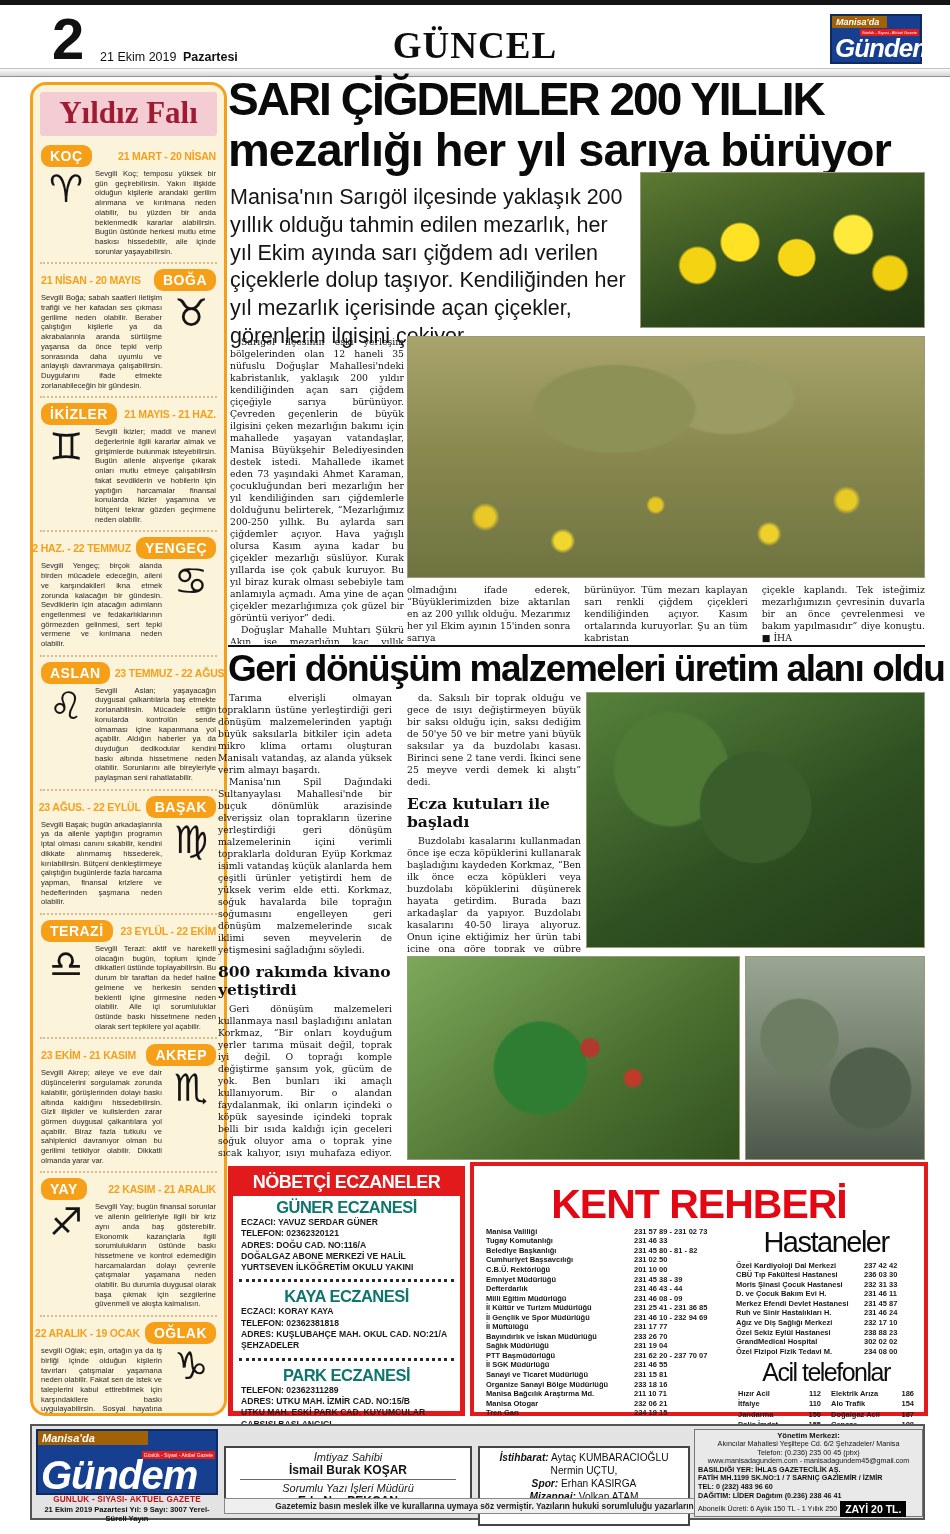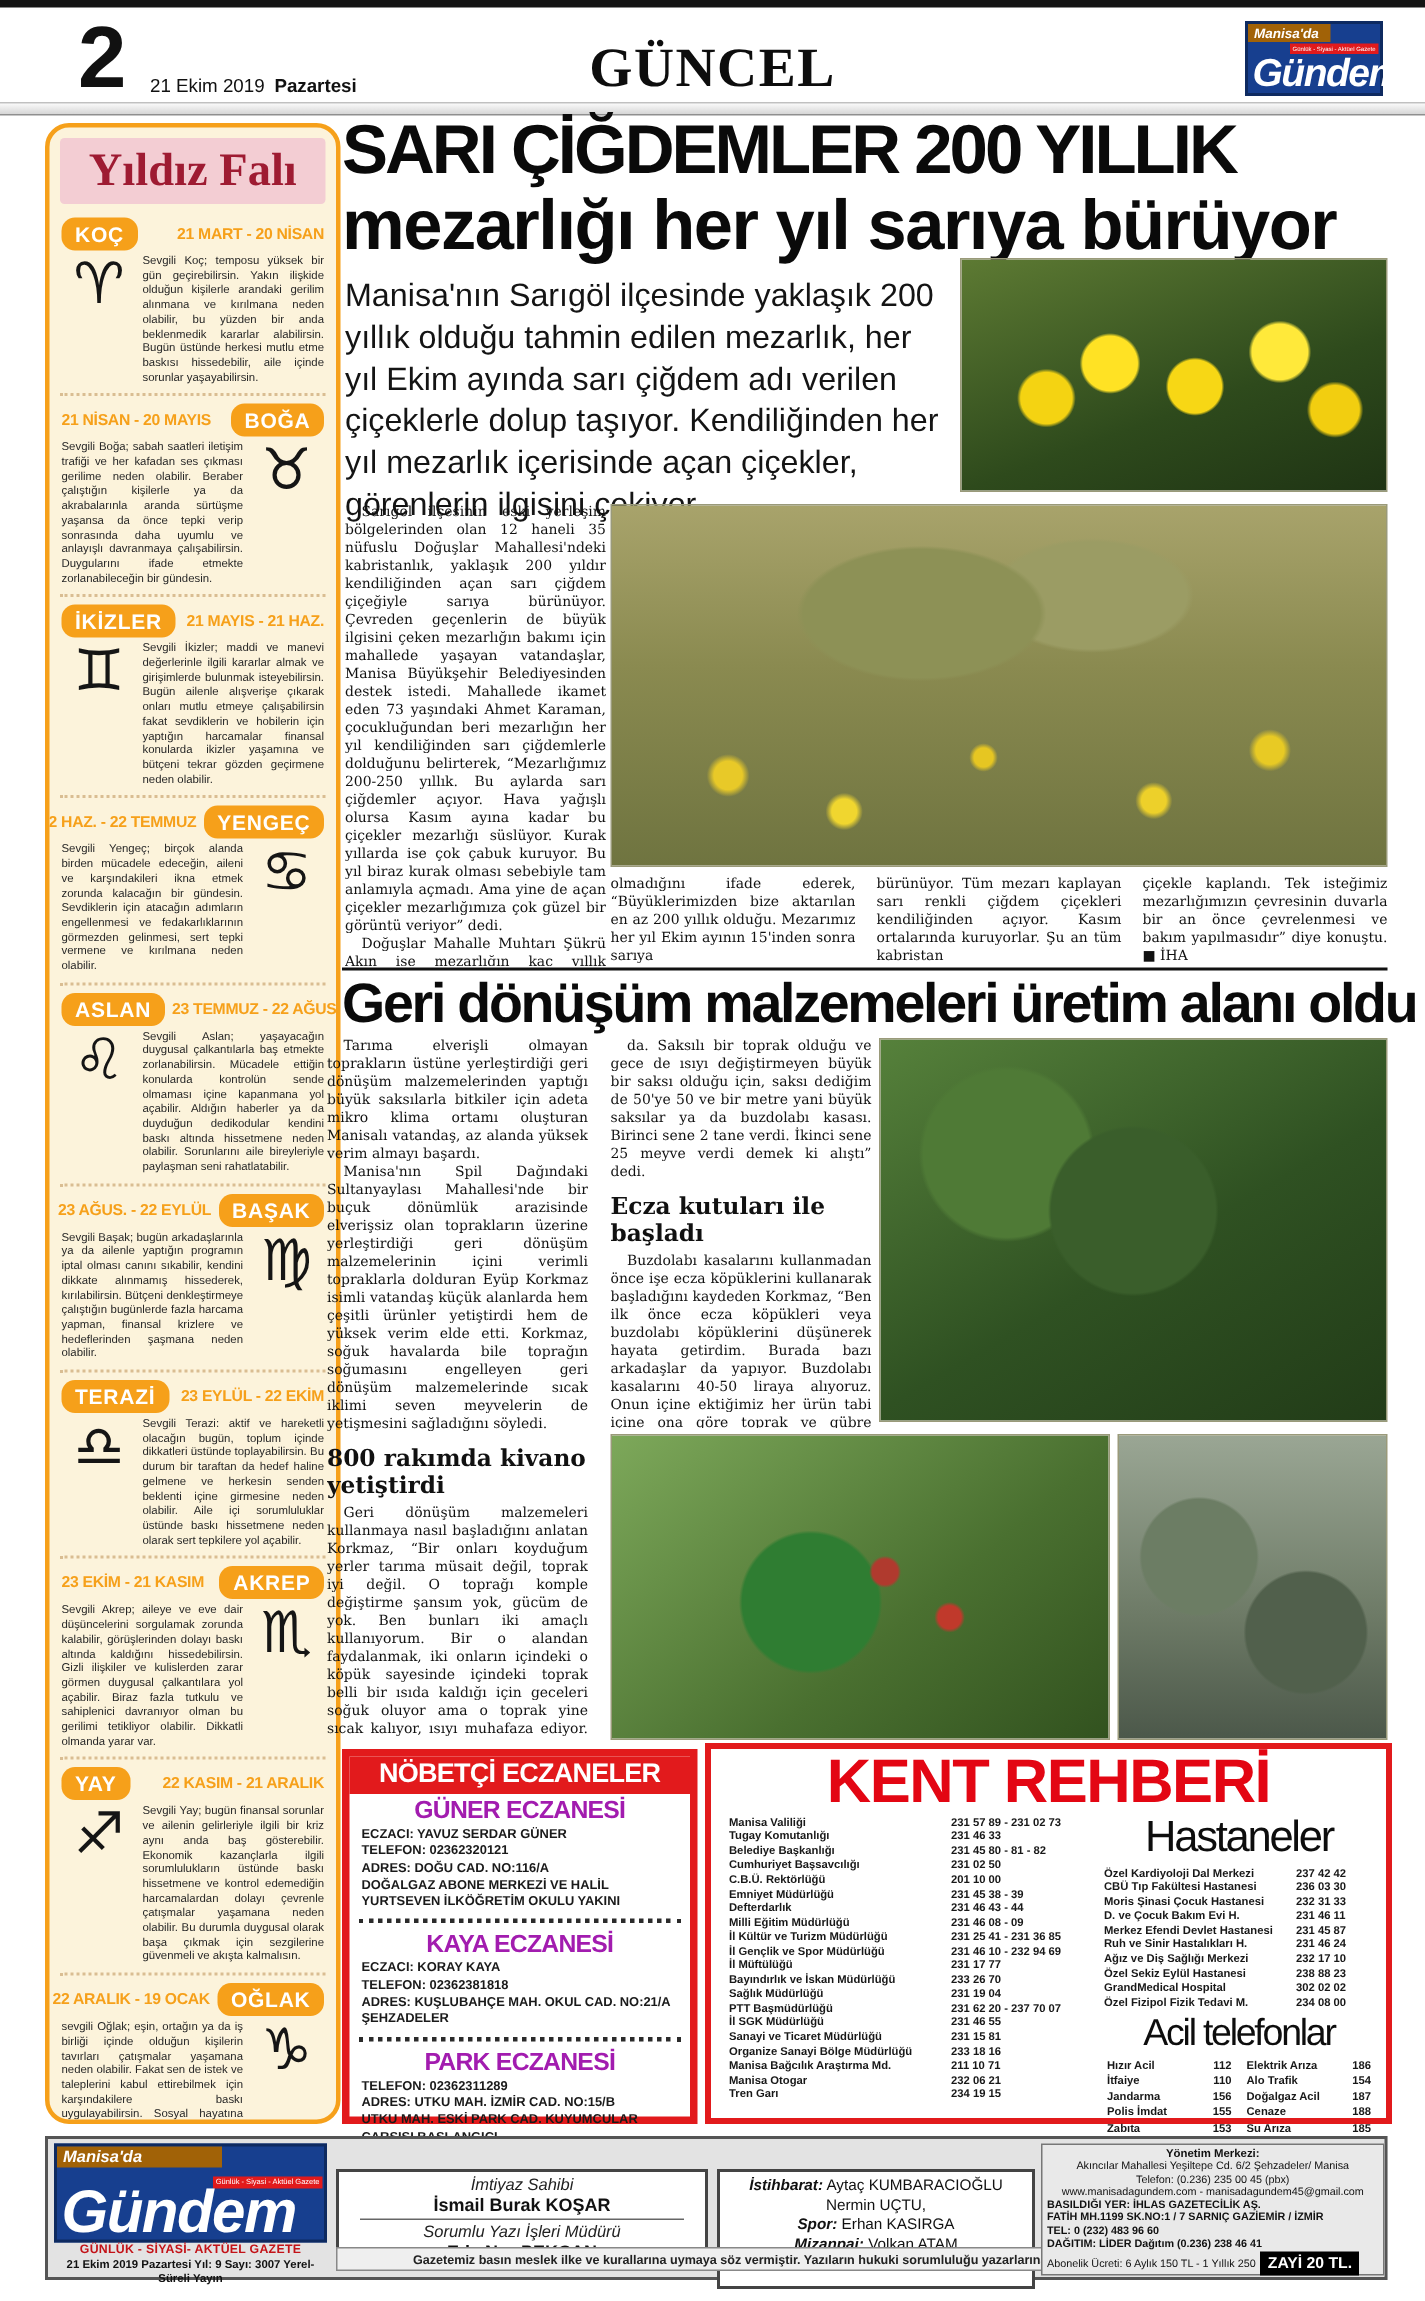--- a/index.html
+++ b/index.html
@@ -91,27 +91,27 @@
                linear-gradient(140deg,#7da85a,#4a7030 60%,#32521f); }
   .barrels { left:745px; top:956px; width:180px; height:204px;
     background:radial-gradient(circle at 30% 40%, #6c7d64 0 22%, transparent 23%),
                radial-gradient(circle at 70% 65%, #51604c 0 22%, transparent 23%),
                linear-gradient(#9aa694,#6d7a66 60%,#4c584a); }
 
   
   .pharm { position:absolute; left:228px; top:1166px; width:237px; height:250px; border:5px solid #e21a1c; background:#fff; }
   .ph-band { background:#e21a1c; color:#fff; font-weight:bold; font-size:18px; text-align:center; padding:1px 0 3px; letter-spacing:-.5px; }
   .ph-entry { padding:2px 8px 3px; }
-  .ph-title { text-align:center; font-weight:bold; font-size:16.5px; letter-spacing:-.5px; color:#a21caf; }
+  .ph-title { text-align:center; font-weight:bold; font-size:16.5px; letter-spacing:-.5px; color:#0f766e; }
   .ph-line { font-size:8.6px; font-weight:bold; line-height:11.3px; color:#1a1a1a; }
   .ph-sep { border-top:3px dotted #2b2b2b; margin:3px 6px; }
 
   
   .kent { position:absolute; left:470px; top:1162px; width:458px; height:254px; border:4px solid #e21a1c; background:#fff; }
-  .kent-title { color:#e30613; font-weight:bold; font-size:41px; text-align:center; letter-spacing:-1px; line-height:1.02; margin-top:1px; }
+  .kent-title { color:#e30613; font-weight:bold; font-size:41px; text-align:center; letter-spacing:-1px; line-height:1.02; margin-top:18px; }
   .kent-cols { display:flex; padding:1px 8px 0 12px; gap:8px; }
   .kcol-left { width:242px; }
   .kcol-right { flex:1; }
   .col-h { font-size:29px; font-weight:normal; letter-spacing:-1.5px; color:#0d0d0d; text-align:center; line-height:1.1; margin-bottom:2px; }
   .col-h.small { font-size:25px; margin-top:3px; }
   .g-row { display:flex; font-size:7.5px; font-weight:bold; line-height:9.55px; color:#181818; }
   .g-name { width:148px; flex:none; }
   .g-phone { flex:1; }
   .h-row .g-name { width:128px; }
   .emg { display:flex; gap:10px; padding:0 2px; }

